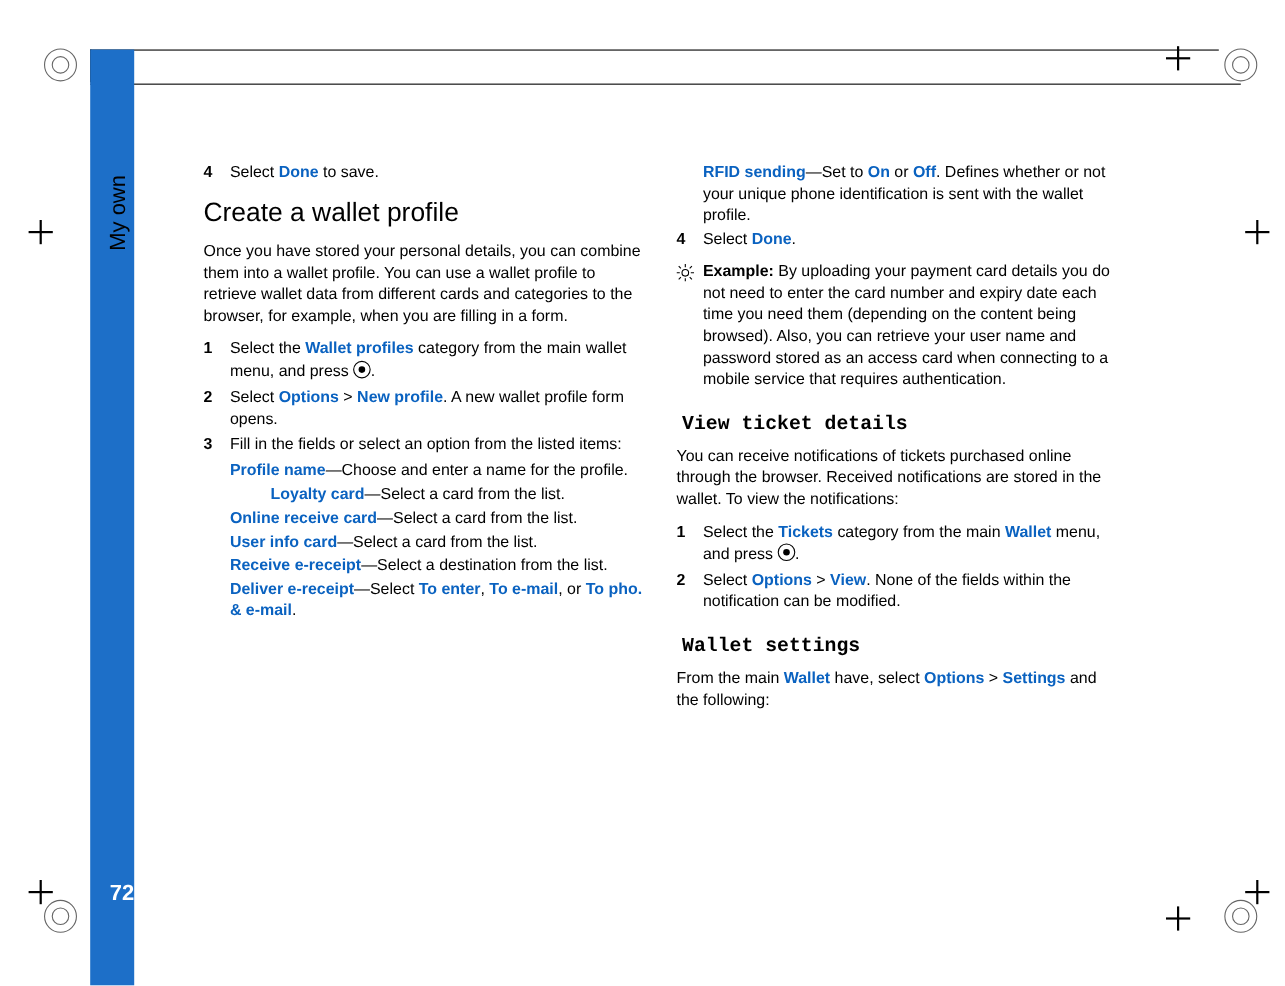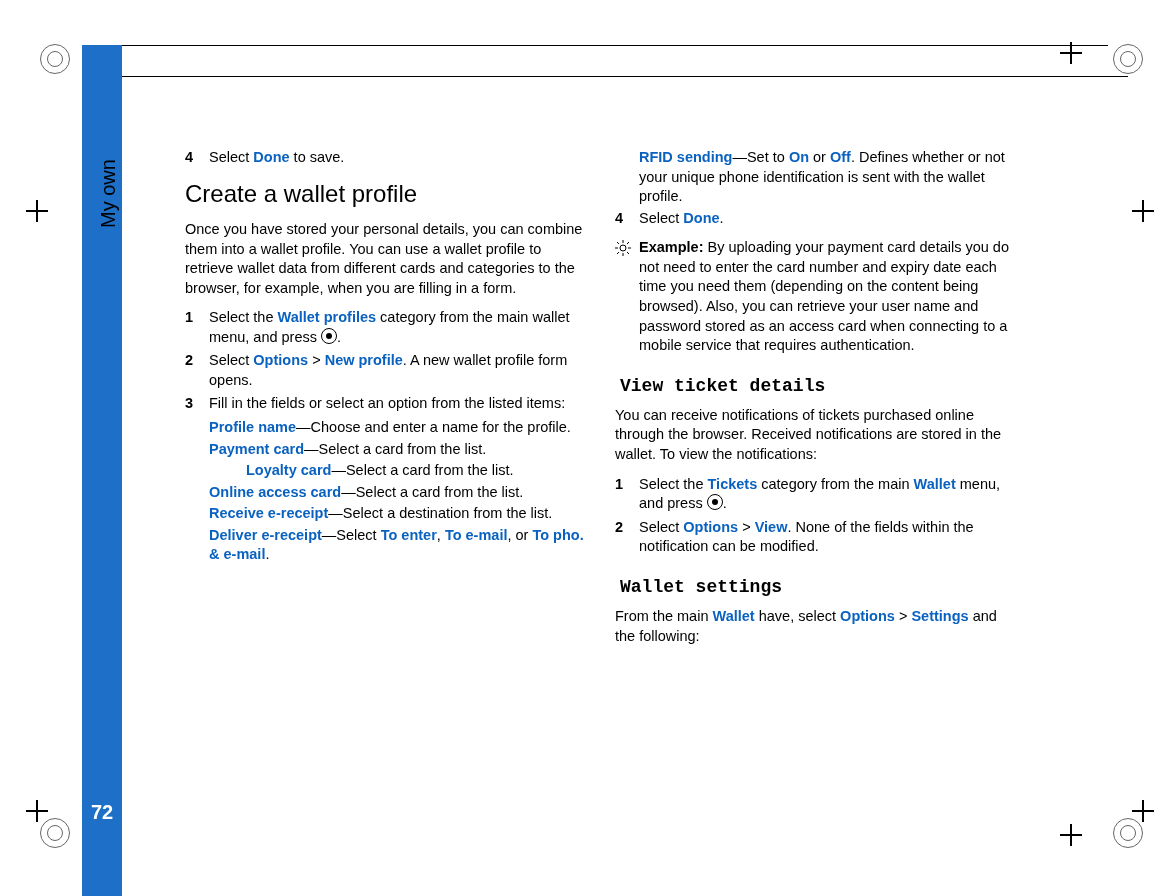--- a/index.html
+++ b/index.html
@@ -8,21 +8,21 @@
   .cross:before,.cross:after{content:"";position:absolute;background:#000;}
   .cross:before{left:10px;top:0;width:2px;height:22px;}
   .cross:after{top:10px;left:0;height:2px;width:22px;}
   .bullseye{position:absolute;width:30px;height:30px;border:1px solid #666;border-radius:50%;box-sizing:border-box;}
   .bullseye:after{content:"";position:absolute;left:6px;top:6px;right:6px;bottom:6px;border:1px solid #666;border-radius:50%;}
   .hairline{position:absolute;background:#000;}
   .hairline.h{height:1px;}
   .hairline.v{width:1px;}
   
   .bluebar{position:absolute;left:82px;top:45px;bottom:0;width:40px;background:#1d6fc8;}
-  .pagenum{position:absolute;left:82px;bottom:70px;width:40px;text-align:center;color:#fff;font-weight:700;font-size:20px;}
+  .pagenum{position:absolute;left:82px;bottom:70px;width:40px;text-align:right;color:#fff;font-weight:700;font-size:20px;}
   .sidelabel{position:absolute;left:95px;top:228px;transform:rotate(-90deg);transform-origin:left top;font-size:20px;font-weight:400;color:#000;white-space:nowrap;}
   
   .metaLine{position:absolute;left:150px;top:55px;font-family:"Times New Roman",serif;font-size:14px;}
   .metaRule{position:absolute;left:82px;right:40px;top:76px;height:1px;background:#000;}
   
   .col{position:absolute;top:148px;width:400px;}
   .col.left{left:185px;}
   .col.right{left:615px;}
   h3{font-size:24px;font-weight:400;margin:0 0 10px 0;}
   h4{font-size:18px;font-weight:700;margin:18px 0 8px 5px;font-family:Liberation Mono, monospace;}
@@ -81,28 +81,28 @@
       <li>
         <span class="num">2</span>
         <span>Select </span><span class="uiterm">Options</span><span> &gt; </span><span class="uiterm">New profile</span><span>. A new wallet profile form opens.</span>
       </li>
       <li>
         <span class="num">3</span>
         <span>Fill in the fields or select an option from the listed items:</span>
         <div class="subitem" style="padding-left:0;margin-top:4px;">
           <span class="uiterm">Profile name</span><span>—Choose and enter a name for the profile.</span>
         </div>
-        <div class="subitem" style="padding-left:0;">
-          <span class="uiterm">Payment card</span><span>—Select a card from the list.</span>
-        </div>
         <div class="subitem" style="padding-left:0;margin-left:37px;">
           <span class="uiterm">Loyalty card</span><span>—Select a card from the list.</span>
         </div>
         <div class="subitem" style="padding-left:0;">
-          <span class="uiterm">Online access card</span><span>—Select a card from the list.</span>
+          <span class="uiterm">Online receive card</span><span>—Select a card from the list.</span>
+        </div>
+        <div class="subitem" style="padding-left:0;">
+          <span class="uiterm">User info card</span><span>—Select a card from the list.</span>
         </div>
         <div class="subitem" style="padding-left:0;">
           <span class="uiterm">Receive e-receipt</span><span>—Select a destination from the list.</span>
         </div>
         <div class="subitem" style="padding-left:0;">
           <span class="uiterm">Deliver e-receipt</span><span>—Select </span><span class="uiterm">To enter</span><span>, </span><span class="uiterm">To e-mail</span><span>, or </span><span class="uiterm">To pho. &amp; e-mail</span><span>.</span>
         </div>
       </li>
     </ol>
   </div>

